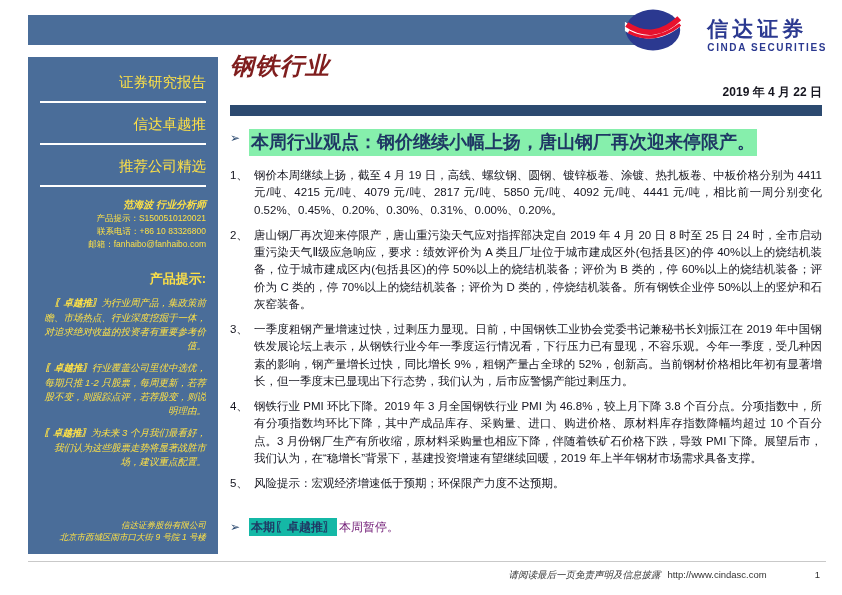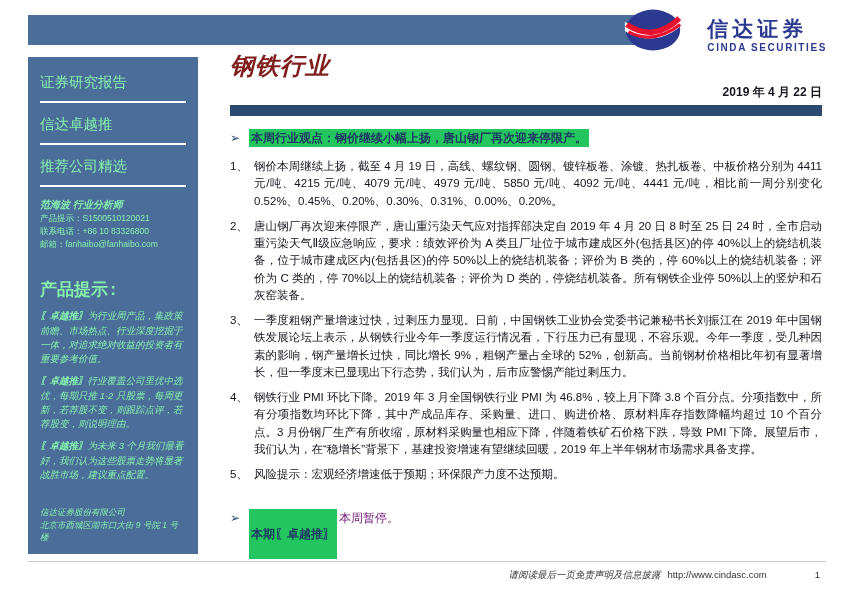--- a/index.html
+++ b/index.html
@@ -10,47 +10,47 @@
     color:#15151f;
   }
   
   .topbar{position:absolute;left:28px;top:15px;width:620px;height:30px;background:#4a6d99;}
   .logo{position:absolute;right:15px;top:7px;display:flex;align-items:flex-end;gap:25px;}
   .logo-text{display:flex;flex-direction:column;line-height:1.05;}
   .logo-cn{font-size:21px;font-weight:bold;color:#2b3990;letter-spacing:4px;}
   .logo-en{font-size:10px;font-weight:bold;color:#2b3990;letter-spacing:1.6px;margin-top:2px;}
   
   .sidebar{
-    position:absolute;left:28px;top:57px;width:170px;height:497px;
-    background:#4a6d99;color:#86efac;box-sizing:border-box;
-    padding:4px 12px 10px 12px;display:flex;flex-direction:column;overflow:hidden;
+    position:absolute;left:28px;top:57px;width:190px;height:497px;
+    background:#4a6d99;color:#fde047;box-sizing:border-box;
+    padding:4px 12px 10px 12px;display:flex;flex-direction:column;overflow:hidden;text-align:right;
   }
   .side-item{font-size:14.5px;padding:12px 0 9px 0;border-bottom:2px solid #ffffff;}
   .analyst{margin-top:11px;}
   .analyst-name{font-size:10px;font-weight:bold;font-style:italic;}
   .analyst-line{font-size:8.5px;line-height:1.5;}
-  .tips-heading{margin-top:28px;font-size:17px;font-weight:bold;font-family:Liberation Mono, monospace;}
+  .tips-heading{margin-top:20px;font-size:13px;font-weight:bold;}
   .tip-para{margin-top:8px;font-size:9.5px;line-height:1.5;font-style:italic;}
   .tip-tag{font-weight:bold;font-style:italic;}
   .company{margin-top:auto;font-size:8.5px;line-height:1.5;}
   .company .cn{font-style:italic;}
   
   .main{position:absolute;left:230px;top:50px;width:592px;}
   .title{color:#7f1d1d;font-size:24px;font-weight:bold;font-style:italic;letter-spacing:1px;}
   .date{text-align:right;font-weight:bold;font-size:12px;margin-top:2px;}
   .navybar{height:11px;background:#2c4a70;margin-top:4px;}
   .lead{display:flex;margin-top:13px;align-items:flex-start;}
   .arrow{color:#2c4a70;font-size:12px;margin-right:9px;line-height:1.5;}
-  .lead-text{background:#22c55e;color:#1f3864;font-weight:bold;font-size:12px;line-height:1.5;padding:0 2px;}
+  .lead-text{background:#86efac;color:#1f3864;font-weight:bold;font-size:18px;line-height:1.5;padding:0 2px;}
   .points{margin-top:11px;}
   .point{display:flex;margin-bottom:8px;font-size:11.5px;line-height:1.5;}
   .pnum{flex:none;width:24px;}
   .ptext{flex:1;text-align:justify;}
   .closing{display:flex;margin-top:26px;align-items:flex-start;font-size:12px;line-height:1.5;}
-  .closing-hl{background:#22c55e;font-weight:bold;color:#1f3864;padding:16px 2px;}
+  .closing-hl{background:#14b8a6;font-weight:bold;color:#1f3864;padding:0 2px;}
   .closing-rest{color:#701a75;margin-left:2px;}
   
   .footer{
     position:absolute;left:28px;right:16px;bottom:13px;
     border-top:1px solid #c9c9c9;padding-top:7px;
     display:flex;align-items:baseline;font-size:9.5px;color:#333;
   }
   .f-disclaimer{margin-left:auto;font-style:italic;}
   .f-url{margin-left:7px;}
   .f-page{margin-left:48px;margin-right:6px;}
@@ -114,21 +114,21 @@
   <div class="navybar"></div>
 
   <div class="lead">
     <span class="arrow">➢</span>
     <span class="lead-text">本周行业观点：钢价继续小幅上扬，唐山钢厂再次迎来停限产。</span>
   </div>
 
   <div class="points">
     <div class="point">
       <span class="pnum">1、</span>
-      <div class="ptext">钢价本周继续上扬，截至 4 月 19 日，高线、螺纹钢、圆钢、镀锌板卷、涂镀、热扎板卷、中板价格分别为 4411 元/吨、4215 元/吨、4079 元/吨、4979 元/吨、5850 元/吨、4092 元/吨、4441 元/吨，相比前一周分别变化 0.52%、0.45%、0.20%、0.30%、0.31%、0.00%、0.20%。</div>
+      <div class="ptext">钢价本周继续上扬，截至 4 月 19 日，高线、螺纹钢、圆钢、镀锌板卷、涂镀、热扎板卷、中板价格分别为 4411 元/吨、4215 元/吨、4079 元/吨、2817 元/吨、5850 元/吨、4092 元/吨、4441 元/吨，相比前一周分别变化 0.52%、0.45%、0.20%、0.30%、0.31%、0.00%、0.20%。</div>
     </div>
     <div class="point">
       <span class="pnum">2、</span>
       <div class="ptext">唐山钢厂再次迎来停限产，唐山重污染天气应对指挥部决定自 2019 年 4 月 20 日 8 时至 25 日 24 时，全市启动重污染天气Ⅱ级应急响应，要求：绩效评价为 A 类且厂址位于城市建成区外(包括县区)的停 40%以上的烧结机装备，位于城市建成区内(包括县区)的停 50%以上的烧结机装备；评价为 B 类的，停 60%以上的烧结机装备；评价为 C 类的，停 70%以上的烧结机装备；评价为 D 类的，停烧结机装备。所有钢铁企业停 50%以上的竖炉和石灰窑装备。</div>
     </div>
     <div class="point">
       <span class="pnum">3、</span>
       <div class="ptext">一季度粗钢产量增速过快，过剩压力显现。日前，中国钢铁工业协会党委书记兼秘书长刘振江在 2019 年中国钢铁发展论坛上表示，从钢铁行业今年一季度运行情况看，下行压力已有显现，不容乐观。今年一季度，受几种因素的影响，钢产量增长过快，同比增长 9%，粗钢产量占全球的 52%，创新高。当前钢材价格相比年初有显著增长，但一季度末已显现出下行态势，我们认为，后市应警惕产能过剩压力。</div>
     </div>
     <div class="point">

